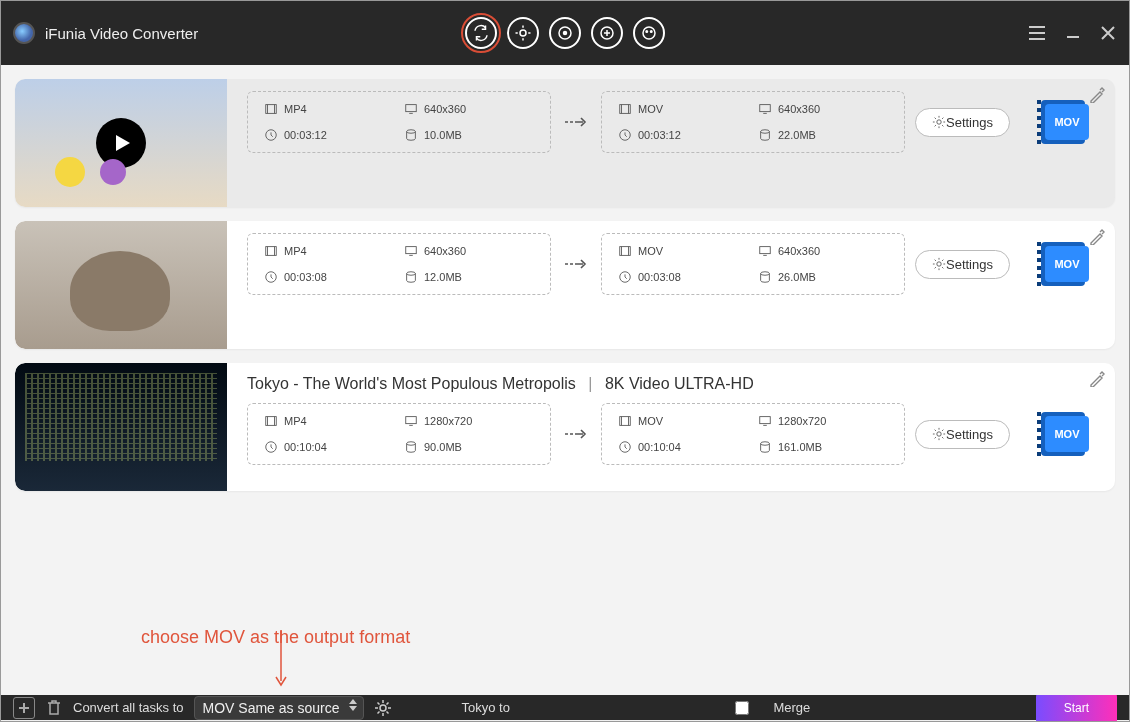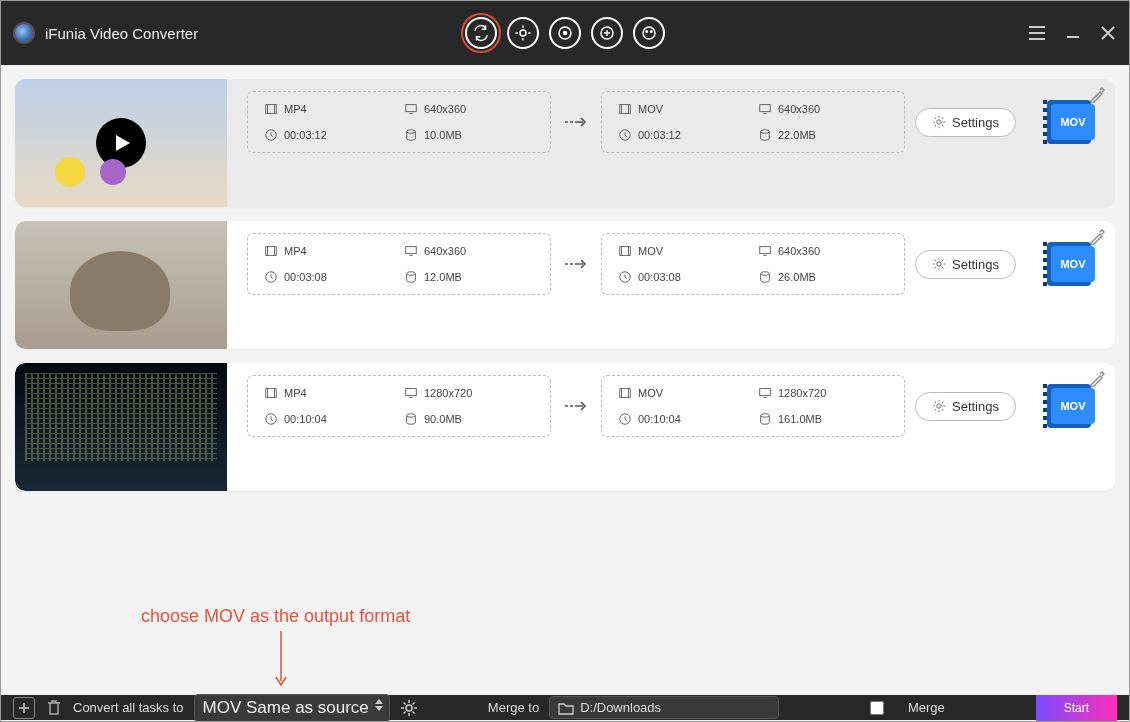--- a/index.html
+++ b/index.html
@@ -96,21 +96,21 @@
     min-width: 270px;
   }
   .box .cell { display: flex; align-items: center; gap: 6px; }
   .box svg { width: 14px; height: 14px; stroke: #555; fill: #555; flex-shrink:0;}
   .arrow {
     width: 30px; display:flex; justify-content:center; color:#555;
   }
   .settings-btn {
     border: 1px solid #bbb; border-radius: 16px;
     padding: 6px 16px; font-size: 13px; color: #333;
-    display:flex; align-items:center; gap:6px; cursor:pointer;
+    display:flex; align-items:center; cursor:pointer;
     background:#fff;
   }
   .format-icon {
     width: 46px; height: 46px; margin-left: 24px;
     display:flex; align-items:center; justify-content:center;
   }
   .format-icon .chip {
     width: 44px; height: 36px; background:#2d8cff; border-radius:4px;
     display:flex; align-items:center; justify-content:center;
     color:#fff; font-size:11px; font-weight:bold;
@@ -118,40 +118,40 @@
     position: relative;
   }
   .format-icon .chip::before, .format-icon .chip::after {
     content:""; position:absolute; width:4px; top:-4px; bottom:-4px;
     background-image: repeating-linear-gradient(#0b3d7a 0 4px, transparent 4px 8px);
   }
   .format-icon .chip::before { left:-8px; }
   .format-icon .chip::after { right:-8px; display:none; }
 
   .annotation {
-    position:absolute; bottom: 68px; left: 140px;
+    position:absolute; bottom: 47px; left: 140px;
     color: #e0553c; font-size: 18px;
     pointer-events:none;
   }
   .annotation-arrow {
     position:absolute; bottom: 6px; left: 270px;
     pointer-events:none;
   }
 
   .bottombar {
     height: 25px; background: #282828;
     display:flex; align-items:center; padding: 0 12px;
     color:#ddd; font-size: 13px; gap: 10px;
   }
   .icon-btn { width: 22px; height: 22px; border:1.5px solid #888; border-radius:3px;
     display:flex; align-items:center; justify-content:center; cursor:pointer; }
   .select {
     background:#3a3a3a; border:1px solid #555; border-radius:4px;
-    color:#eee; padding: 3px 20px 3px 8px; font-size:17px;
-    position:relative; cursor:pointer; min-width:170px;text-align:center;
+    color:#eee; padding: 3px 20px 3px 8px; font-size:14px;
+    position:relative; cursor:pointer; min-width:170px;
   }
   .select::after {
     content:""; position:absolute; right:6px; top:50%; width:0;height:0;
     border-left:4px solid transparent; border-right:4px solid transparent;
     border-top:5px solid #ccc; transform:translateY(-2px);
   }
   .select::before {
     content:""; position:absolute; right:6px; top:50%; width:0;height:0;
     border-left:4px solid transparent; border-right:4px solid transparent;
     border-bottom:5px solid #ccc; transform:translateY(-9px);
@@ -421,20 +421,25 @@
    </div>
     </div>
     <div class="task">
    <div class="thumb scene3">
      
    </div>
    <div class="task-main">
      <svg class="edit-icon" width="16" height="16">
        <path d="M2 14l9-9 2 2-9 9H2v-2zM11 3l2-2 2 2-2 2" fill="none" stroke="#888" stroke-width="1.4"></path>
         </svg>
+     <div class="task-title">
+       <span>Tokyo - The World's Most Populous Metropolis</span>
+       <span class="sep">|</span>
+       <span>8K Video ULTRA-HD</span>
+     </div>
      <div class="convert-row">
        <div class="box">
          <div class="cell">
               <svg viewBox="0 0 16 16">
                 <rect x="2" y="3" width="12" height="10" fill="none" stroke="#555"></rect>
                 <path d="M4 3v10M12 3v10" stroke="#555"></path>
               </svg>
               <span>MP4</span>
             </div>
          <div class="cell">
@@ -527,27 +532,21 @@
     </svg>
   <span>Convert all tasks to</span>
   <div class="select">
     <span>MOV Same as source</span>
   </div>
   <svg width="18" height="18" style="cursor:pointer">
     <circle cx="9" cy="9" r="3" fill="none" stroke="#ccc" stroke-width="1.5"></circle>
     <path d="M9 1v3M9 14v3M1 9h3M14 9h3M3.5 3.5l2 2M12.5 12.5l2 2M14.5 3.5l-2 2M3.5 14.5l2-2" stroke="#ccc" stroke-width="1.5"></path>
   </svg>
 
-  <span style="margin-left:60px">Merge to</span>
-  <div class="path-box">
-    <svg width="16" height="14">
-        <path d="M1 3h5l2 2h7v8H1z" fill="none" stroke="#ccc" stroke-width="1.3"></path>
-      </svg>
-    <span>D:/Downloads</span>
-  </div>
+  <span style="margin-left:60px">Tokyo to</span>
 
   <div class="merge">
     <input type="checkbox" style="">
     <span>Merge</span>
   </div>
   <button class="start-btn">
     <span>Start</span>
   </button>
 </div>
 

